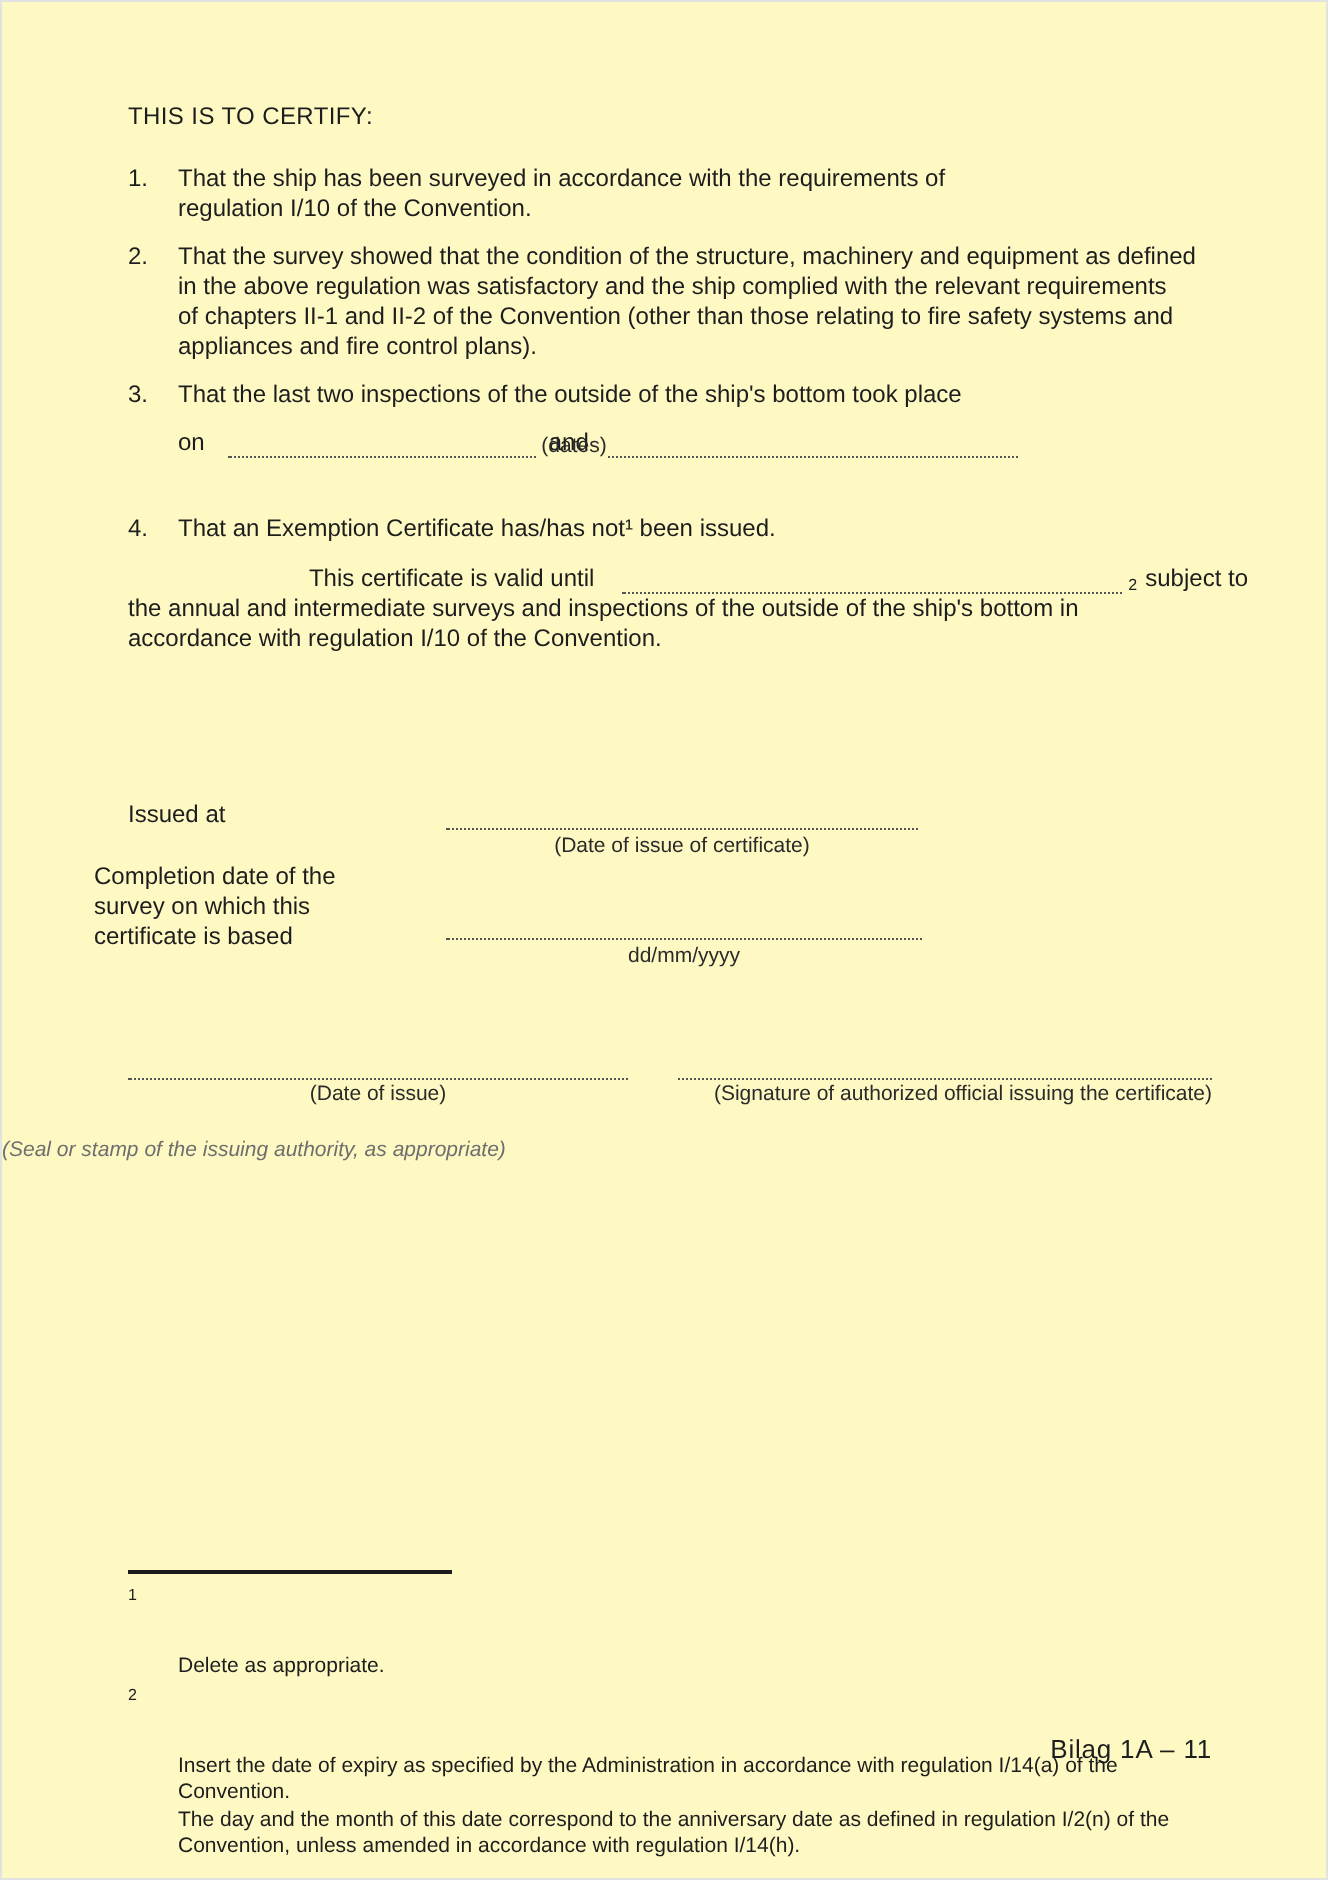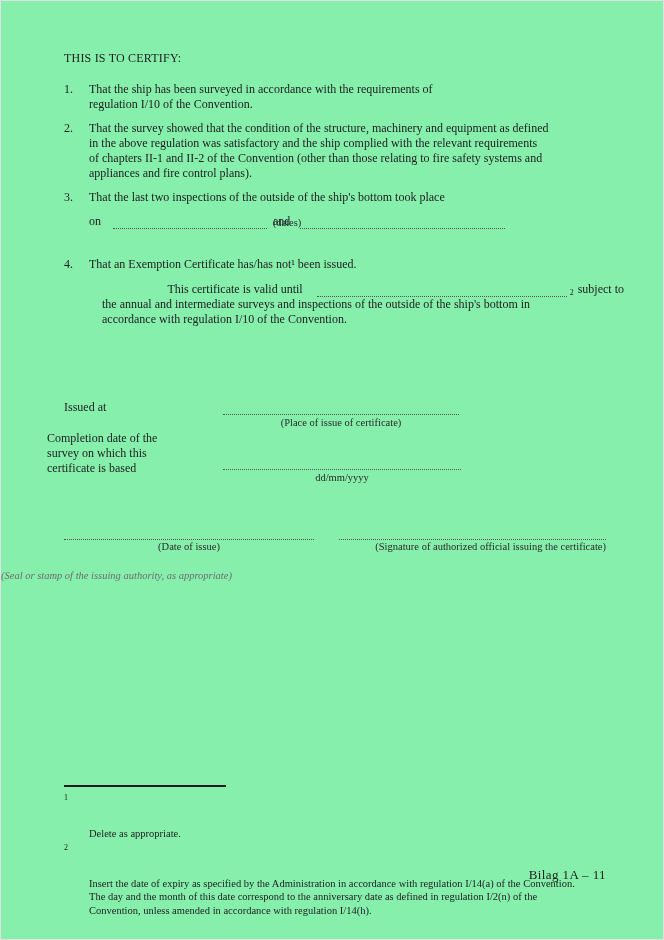--- a/index.html
+++ b/index.html
@@ -1,22 +1,22 @@
 <!DOCTYPE html>
 <html><head>
 <meta charset="utf-8">
 <style>
   html,body { margin:0; padding:0; background:#fff; }
   .page {
     position:relative;
     width:664px; height:940px;
-    background:#86efac;
+    background:#fef9c3;
     border:1px solid #e2e2e2;
     box-sizing:border-box;
-    font-family:Liberation Serif, serif;
+    font-family:Liberation Sans, sans-serif;
     color:#1d1d1d;
     font-size:12px;
     line-height:15px;
     overflow:hidden;
   }
   .abs { position:absolute; }
   .heading { top:50px; left:63px; letter-spacing:0.2px; }
   .item { left:63px; display:flex; width:545px; }
   .item .num { flex:0 0 25px; }
   .item .txt { white-space:pre-line; width:520px; }
@@ -31,21 +31,21 @@
   .blank.d2 { width:205px; margin-left:10px; }
   .dates-row .and { margin-left:6px; }
   .caption { font-size:10.5px; line-height:12px; color:#2a2a2a; }
   .dates-caption { top:216px; left:266px; width:40px; text-align:center; }
 
   .validity { top:281px; left:63px; width:560px; }
   .validity .line1 { display:flex; align-items:flex-end; height:15px;justify-content:flex-end; }
   .validity .blank.v { width:250px; margin-left:14px; }
   .validity sup { font-size:8px; line-height:8px; margin-left:3px; }
   .validity .suffix { margin-left:4px; }
-  .validity .rest { white-space:pre-line;margin-left:38px; }
+  .validity .rest { white-space:pre-line; }
 
   .issued-label { top:399px; left:63px; }
   .place-blank { top:400px; left:222px; width:236px; }
   .place-caption { top:416px; left:222px; width:236px; text-align:center; }
 
   .completion-label { top:430px; left:46px; white-space:pre-line; }
   .completion-blank { top:455px; left:222px; width:238px; }
   .completion-caption { top:471px; left:222px; width:238px; text-align:center; }
 
   .dateissue-blank { top:525px; left:63px; width:250px; }
@@ -111,21 +111,21 @@
       <span class="blank v"></span>
       <sup>2</sup>
       <span class="suffix">subject to</span>
     </div>
     <div class="rest">the annual and intermediate surveys and inspections of the outside of the ship's bottom in
 accordance with regulation I/10 of the Convention.</div>
   </div>
 
   <div class="abs issued-label">Issued at</div>
   <span class="abs blank place-blank"></span>
-  <div class="abs caption place-caption">(Place of issue of certificate)</div>
+  <div class="abs caption place-caption">(Date of issue of certificate)</div>
 
   <div class="abs completion-label">Completion date of the
 survey on which this
 certificate is based</div>
   <span class="abs blank completion-blank"></span>
   <div class="abs caption completion-caption">dd/mm/yyyy</div>
 
   <span class="abs blank dateissue-blank"></span>
   <div class="abs caption dateissue-caption">(Date of issue)</div>
   <span class="abs blank signature-blank"></span>

